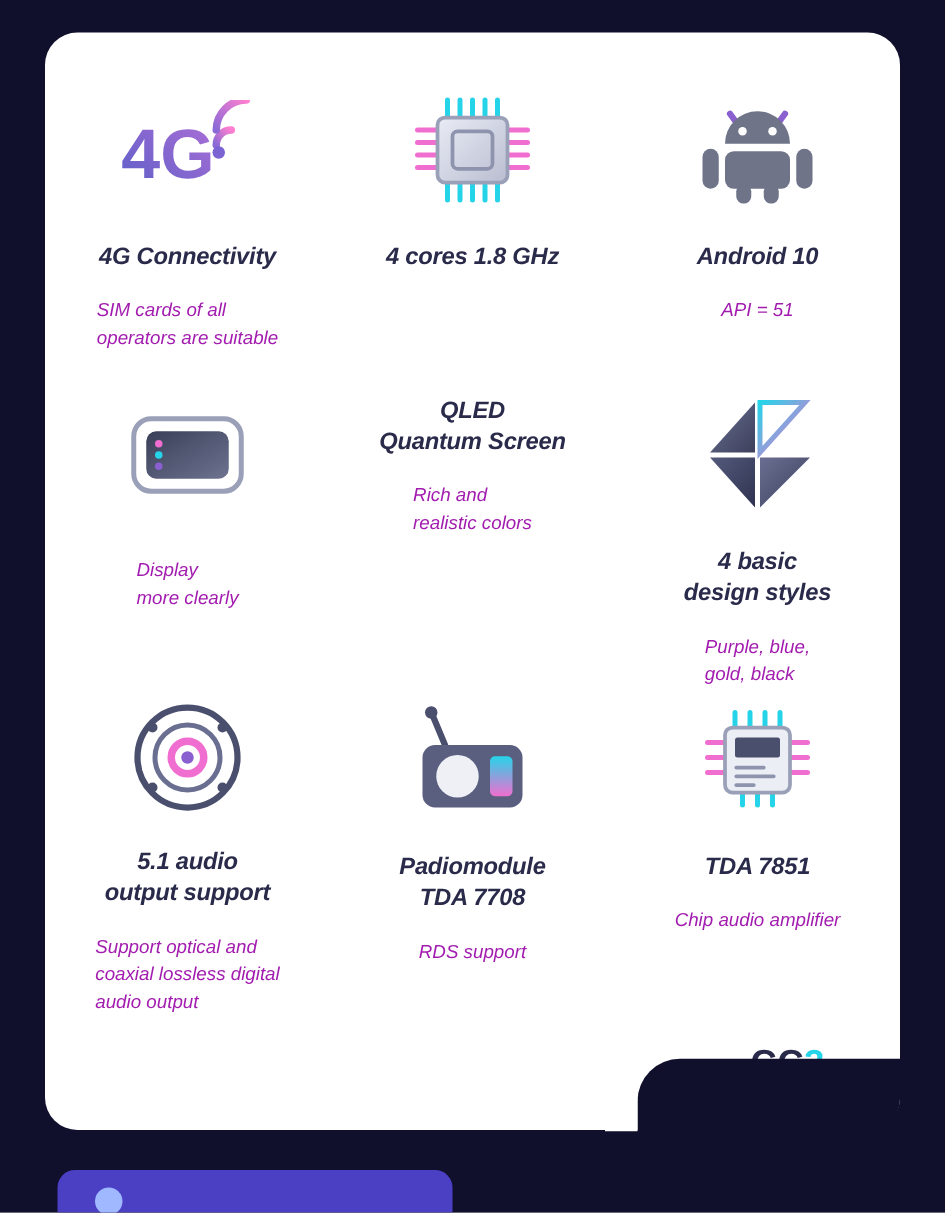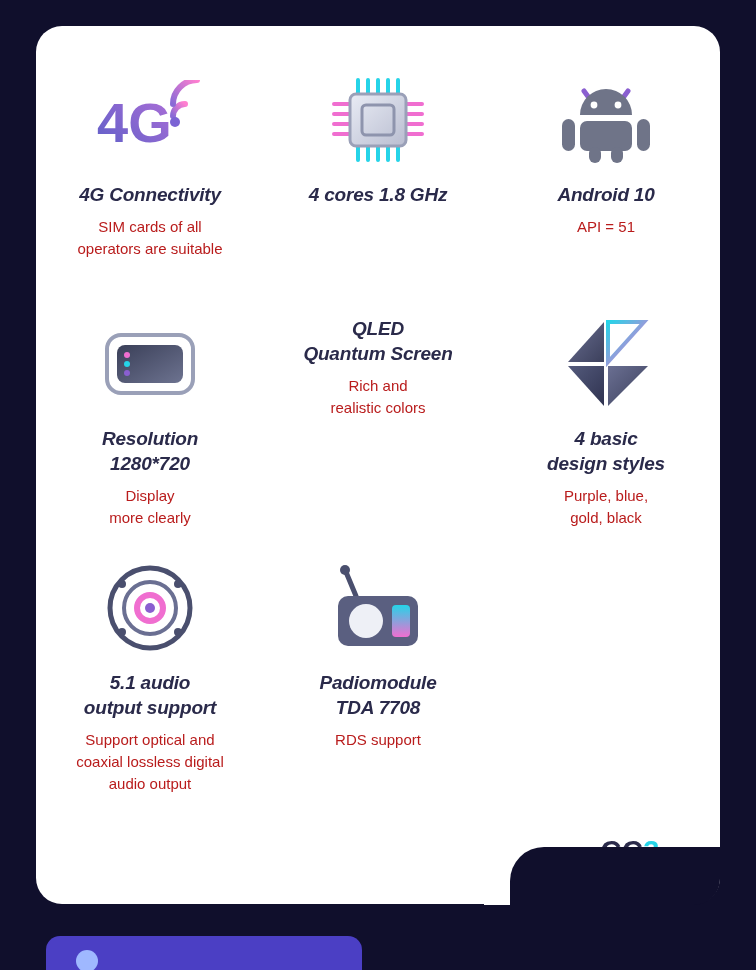--- a/index.html
+++ b/index.html
@@ -56,44 +56,46 @@
     display: grid;
     grid-template-columns: repeat(3, 1fr);
     grid-template-rows: repeat(3, 244px);
   }
   .cell {
     display: flex;
     flex-direction: column;
     align-items: center;
     padding-top: 6px;
     box-sizing: border-box;
+    gap: 11px;
   }
   .icon-wrap {
     height: 96px;
     display: flex;
     align-items: center;
     justify-content: center;
     margin-bottom: 14px;
   }
   .title {
     font-size: 19px;
     font-weight: bold;
     color: #2a2a4a;
     text-align: center;
     line-height: 25px;
     letter-spacing: -0.2px;
     font-style: italic;
   }
   .subtitle {
     margin-top: 9px;
     font-size: 15px;
-    color: #b91c1c;
-    text-align: center;
+    color: #a21caf;
+    text-align: left;
     line-height: 22px;
     max-width: 210px;
+    font-style: italic;
   }
   .brand {
     position: absolute;
     right: 60px;
     bottom: 36px;
     font-size: 29px;
     font-weight: bold;
     letter-spacing: 0.5px;
     color: #2a2a4a;
   }
@@ -206,21 +208,20 @@
                 <stop offset="1" stop-color="#6d7390"></stop>
               </linearGradient>
             </defs>
             <rect x="3" y="6" width="86" height="58" rx="14" fill="none" stroke="#9aa0b8" stroke-width="4"></rect>
             <rect x="13" y="16" width="66" height="38" rx="8" fill="url(#gscreen)"></rect>
             <circle cx="23" cy="26" r="3" fill="#f06ed0"></circle>
             <circle cx="23" cy="35" r="3" fill="#25d4e8"></circle>
             <circle cx="23" cy="44" r="3" fill="#8a5fd0"></circle>
           </svg>
         </div>
-        <div class="title">Resolution<br>1280*720</div>
         <div class="subtitle">Display<br>more clearly</div>
       </div>
 
       <div class="cell">
         <div class="title">QLED<br>Quantum Screen</div>
         <div class="subtitle">Rich and<br>realistic colors</div>
       </div>
 
       <div class="cell">
         <div class="icon-wrap">
@@ -281,20 +282,42 @@
             <circle cx="17" cy="8" r="5" fill="#4a4f6e"></circle>
             <rect x="10" y="34" width="80" height="50" rx="10" fill="#5a5f80"></rect>
             <circle cx="38" cy="59" r="17" fill="#eef0f6"></circle>
             <rect x="64" y="43" width="18" height="32" rx="4" fill="url(#gradio)"></rect>
           </svg>
         </div>
         <div class="title">Padiomodule<br>TDA 7708</div>
         <div class="subtitle">RDS support</div>
       </div>
 
+      <div class="cell">
+        <div class="icon-wrap">
+          <svg width="92" height="88" viewBox="0 0 92 88">
+            <g stroke="#25d4e8" stroke-width="4" stroke-linecap="round">
+              <path d="M28 6 v14 M40 6 v14 M52 6 v14 M64 6 v14"></path>
+              <path d="M34 68 v12 M46 68 v12 M58 68 v12"></path>
+            </g>
+            <g stroke="#f06ed0" stroke-width="4" stroke-linecap="round">
+              <path d="M6 30 h14 M6 42 h14 M6 54 h14"></path>
+              <path d="M72 30 h14 M72 42 h14 M72 54 h14"></path>
+            </g>
+            <rect x="20" y="18" width="52" height="52" rx="6" fill="#eceef5" stroke="#9aa0b8" stroke-width="3"></rect>
+            <rect x="28" y="26" width="36" height="16" rx="2" fill="#4a4f6e"></rect>
+            <g stroke="#7c melt"></g>
+            <g stroke="#8e94ad" stroke-width="3" stroke-linecap="round">
+              <path d="M29 50 h22 M29 57 h30 M29 64 h14"></path>
+            </g>
+          </svg>
+        </div>
+        <div class="title">TDA 7851</div>
+        <div class="subtitle">Chip audio amplifier</div>
+      </div>
 
     </div>
 
     <div class="brand">
       <span>CC</span><span class="three">3</span>
     </div>
 
     <div class="card-notch"></div>
   </div>
 

